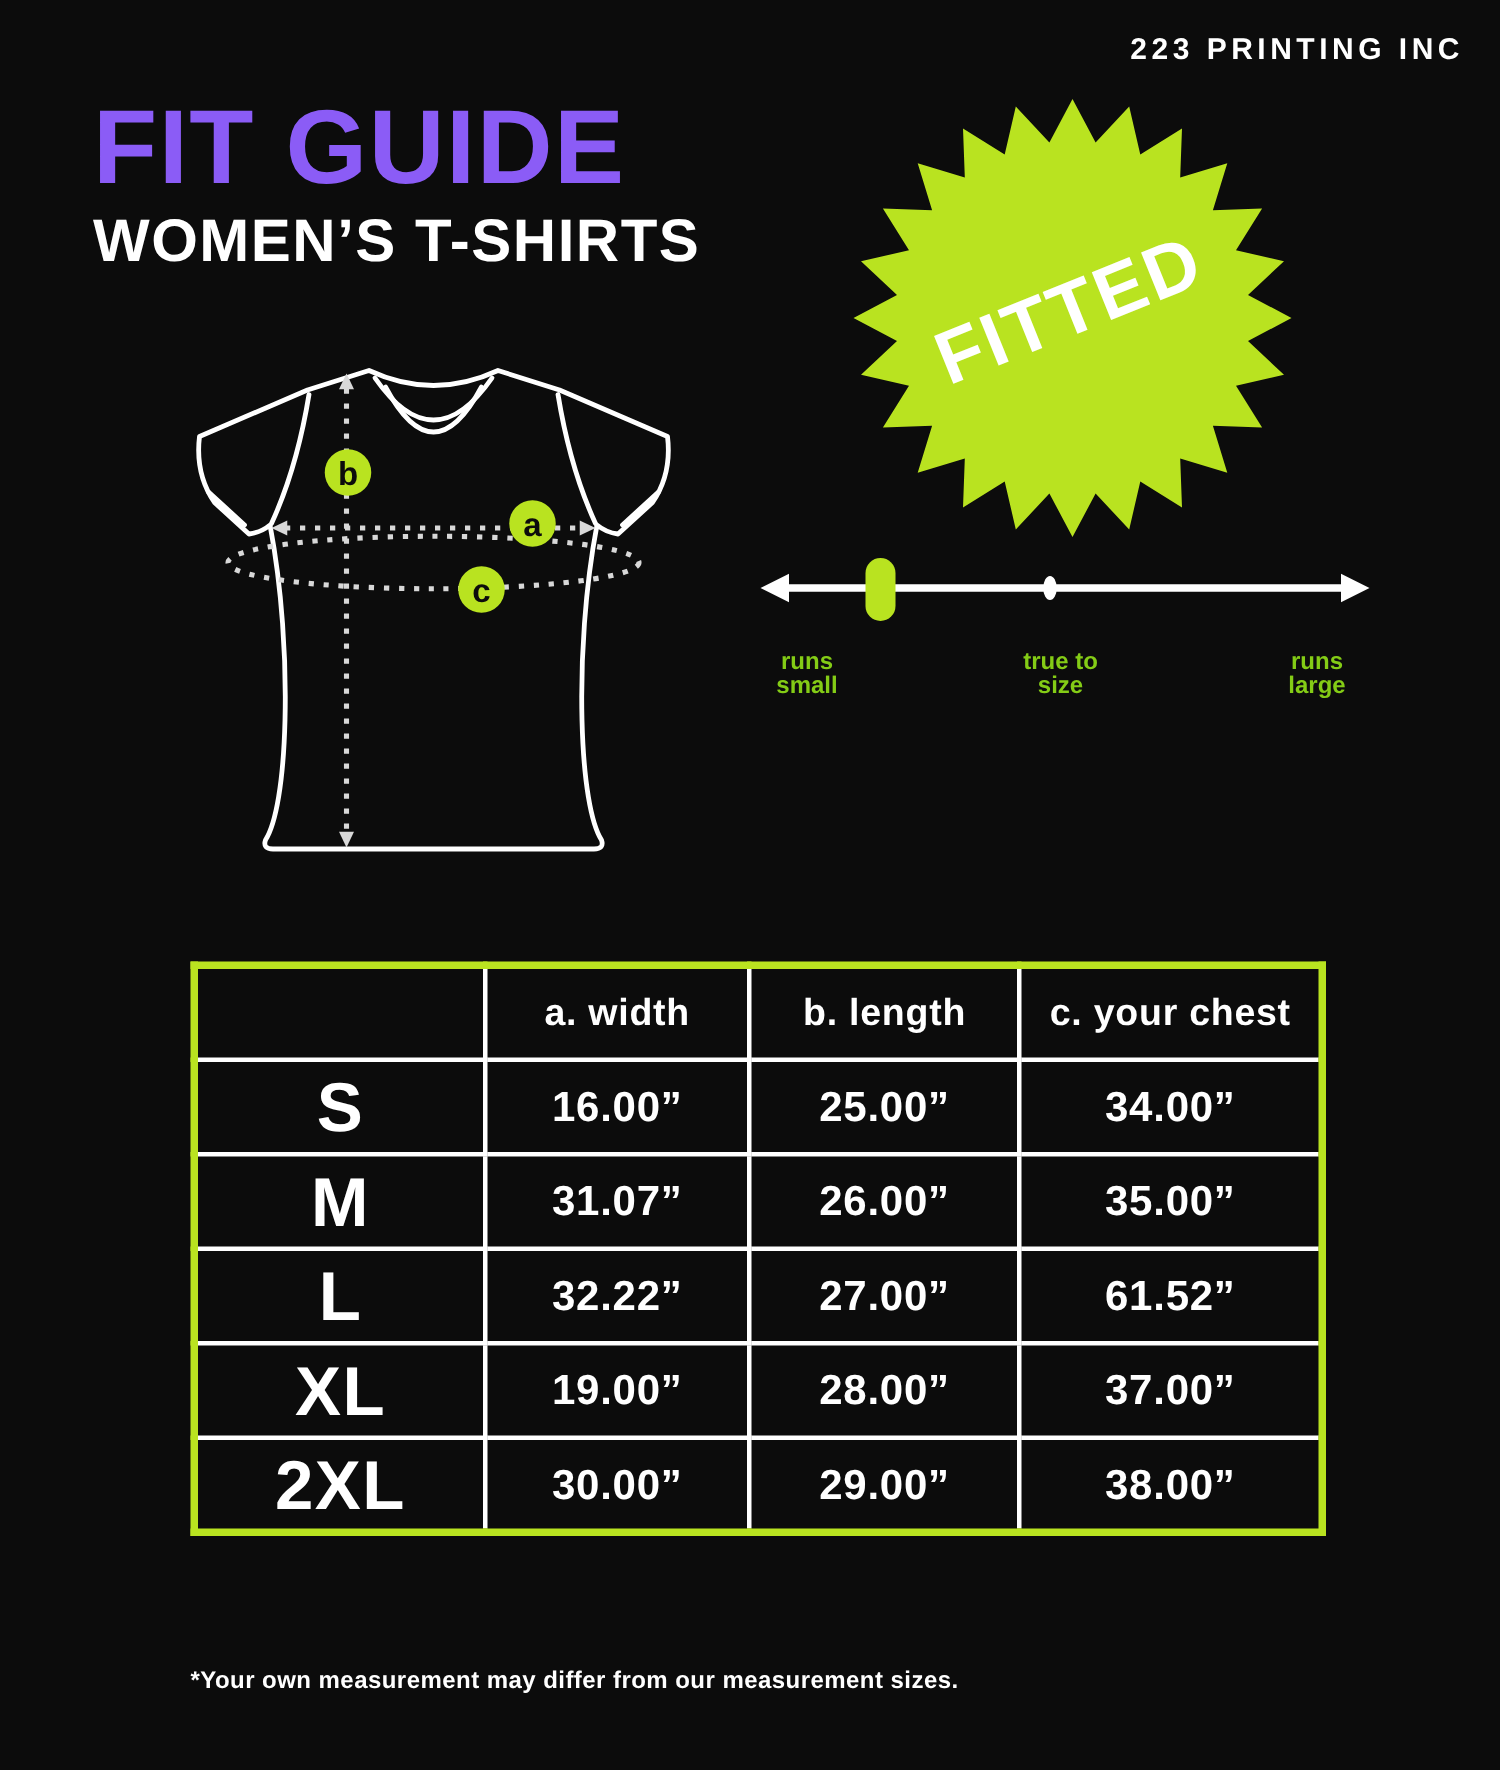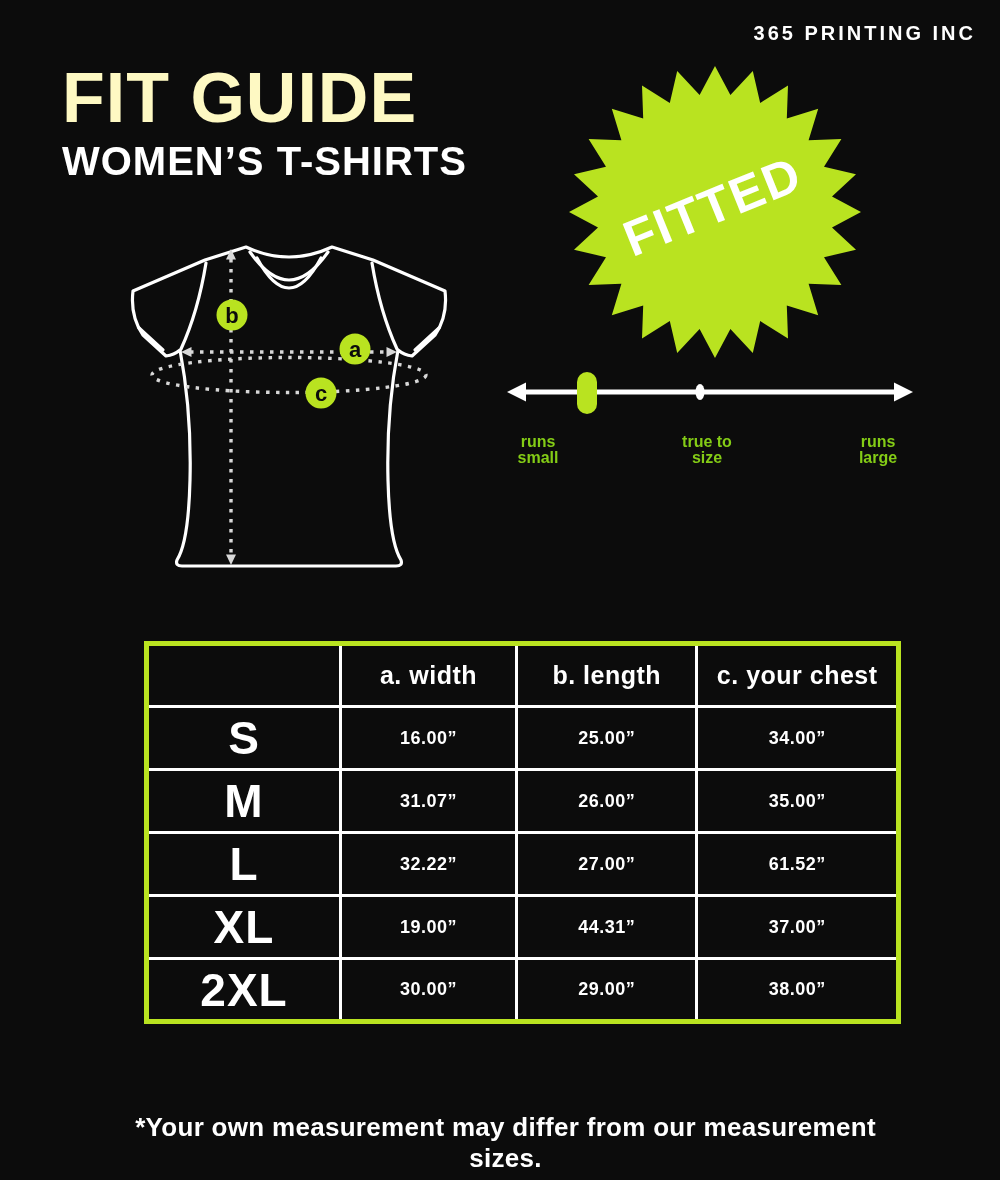--- a/index.html
+++ b/index.html
@@ -7,21 +7,21 @@
     position:relative;width:1000px;height:1180px;background:#0c0c0c;
     overflow:hidden;font-family:"Liberation Sans","DejaVu Sans",sans-serif;
     color:#ffffff;
   }
   .brand{
     position:absolute;top:22px;right:24px;font-size:20px;font-weight:bold;
     letter-spacing:3px;color:#ffffff;
   }
   .title{
     position:absolute;top:58px;left:62px;margin:0;font-size:70px;font-weight:bold;
-    letter-spacing:1px;color:#fef9c3;white-space:nowrap;
+    letter-spacing:1px;color:#8b5cf6;white-space:nowrap;
   }
   .subtitle{
     position:absolute;top:139px;left:62px;width:372px;text-align:right;
     font-size:40px;font-weight:bold;letter-spacing:1px;color:#ffffff;white-space:nowrap;
   }
   .badge{position:absolute;left:565px;top:62px;width:300px;height:300px;}
   .badge svg{position:absolute;inset:0;}
   .badge-label{
     position:absolute;inset:0;display:flex;align-items:center;justify-content:center;
     font-size:50px;font-weight:bold;letter-spacing:2px;color:#ffffff;
@@ -30,47 +30,47 @@
   .shirt-svg{position:absolute;left:105px;top:225px;width:360px;height:355px;}
   .scale-svg{position:absolute;left:505px;top:368px;width:410px;height:56px;}
   .scale-label{
     position:absolute;top:434px;width:120px;text-align:center;
     font-size:16px;font-weight:bold;line-height:1.02;color:#84cc16;white-space:pre-line;
   }
   .scale-label.l0{left:478px;}
   .scale-label.l1{left:647px;}
   .scale-label.l2{left:818px;}
   table.size-table{
-    position:absolute;left:144px;top:641px;width:757px;
+    position:absolute;left:127px;top:641px;width:757px;
     border-collapse:collapse;table-layout:fixed;
     border:5px solid #b9e320;
   }
   table.size-table td,table.size-table th{
     border:3px solid #ffffff;text-align:center;vertical-align:middle;
     color:#ffffff;padding:0;
   }
   table.size-table tr{height:63px;}
   th.col-head{font-size:25px;font-weight:bold;letter-spacing:0.5px;}
   td.size-cell{font-size:46px;font-weight:bold;letter-spacing:1px;}
-  td.val-cell{font-size:18px;font-weight:bold;letter-spacing:0.5px;}
+  td.val-cell{font-size:28px;font-weight:bold;letter-spacing:0.5px;}
   .footnote{
-    position:absolute;left:127px;top:1112px;width:757px;text-align:center;
-    font-size:26px;font-weight:bold;letter-spacing:0.3px;color:#ffffff;
+    position:absolute;left:127px;top:1112px;width:757px;
+    font-size:16px;font-weight:bold;letter-spacing:0.3px;color:#ffffff;
   }
   .marker-letter{
     font-family:"Liberation Sans","DejaVu Sans",sans-serif;
     font-size:22px;font-weight:bold;fill:#0c0c0c;text-anchor:middle;
   }
 </style>
 </head>
 <body>
 
 <div class="page">
 
-  <div class="brand">365 PRINTING INC</div>
+  <div class="brand">223 PRINTING INC</div>
   <h1 class="title">FIT GUIDE</h1>
   <div class="subtitle">WOMEN’S T-SHIRTS</div>
 
   <div class="badge">
     <svg viewBox="0 0 300 300" aria-hidden="true">
       <polygon id="star-poly" fill="#b9e320" points="150.0,4.0 165.4,33.0 187.8,9.0 195.2,41.0 223.0,23.6 221.8,56.4 253.2,46.8 243.6,78.2 276.4,77.0 259.0,104.8 291.0,112.2 267.0,134.6 296.0,150.0 267.0,165.4 291.0,187.8 259.0,195.2 276.4,223.0 243.6,221.8 253.2,253.2 221.8,243.6 223.0,276.4 195.2,259.0 187.8,291.0 165.4,267.0 150.0,296.0 134.6,267.0 112.2,291.0 104.8,259.0 77.0,276.4 78.2,243.6 46.8,253.2 56.4,221.8 23.6,223.0 41.0,195.2 9.0,187.8 33.0,165.4 4.0,150.0 33.0,134.6 9.0,112.2 41.0,104.8 23.6,77.0 56.4,78.2 46.8,46.8 78.2,56.4 77.0,23.6 104.8,41.0 112.2,9.0 134.6,33.0"></polygon>
     </svg>
     <span class="badge-label">FITTED</span>
   </div>
 
@@ -149,21 +149,21 @@
     </tr>
     <tr>
       <td class="size-cell">L</td>
       <td class="val-cell">32.22”</td>
       <td class="val-cell">27.00”</td>
       <td class="val-cell">61.52”</td>
     </tr>
     <tr>
       <td class="size-cell">XL</td>
       <td class="val-cell">19.00”</td>
-      <td class="val-cell">44.31”</td>
+      <td class="val-cell">28.00”</td>
       <td class="val-cell">37.00”</td>
     </tr>
     <tr>
       <td class="size-cell">2XL</td>
       <td class="val-cell">30.00”</td>
       <td class="val-cell">29.00”</td>
       <td class="val-cell">38.00”</td>
     </tr>
   </tbody>
     </table>

